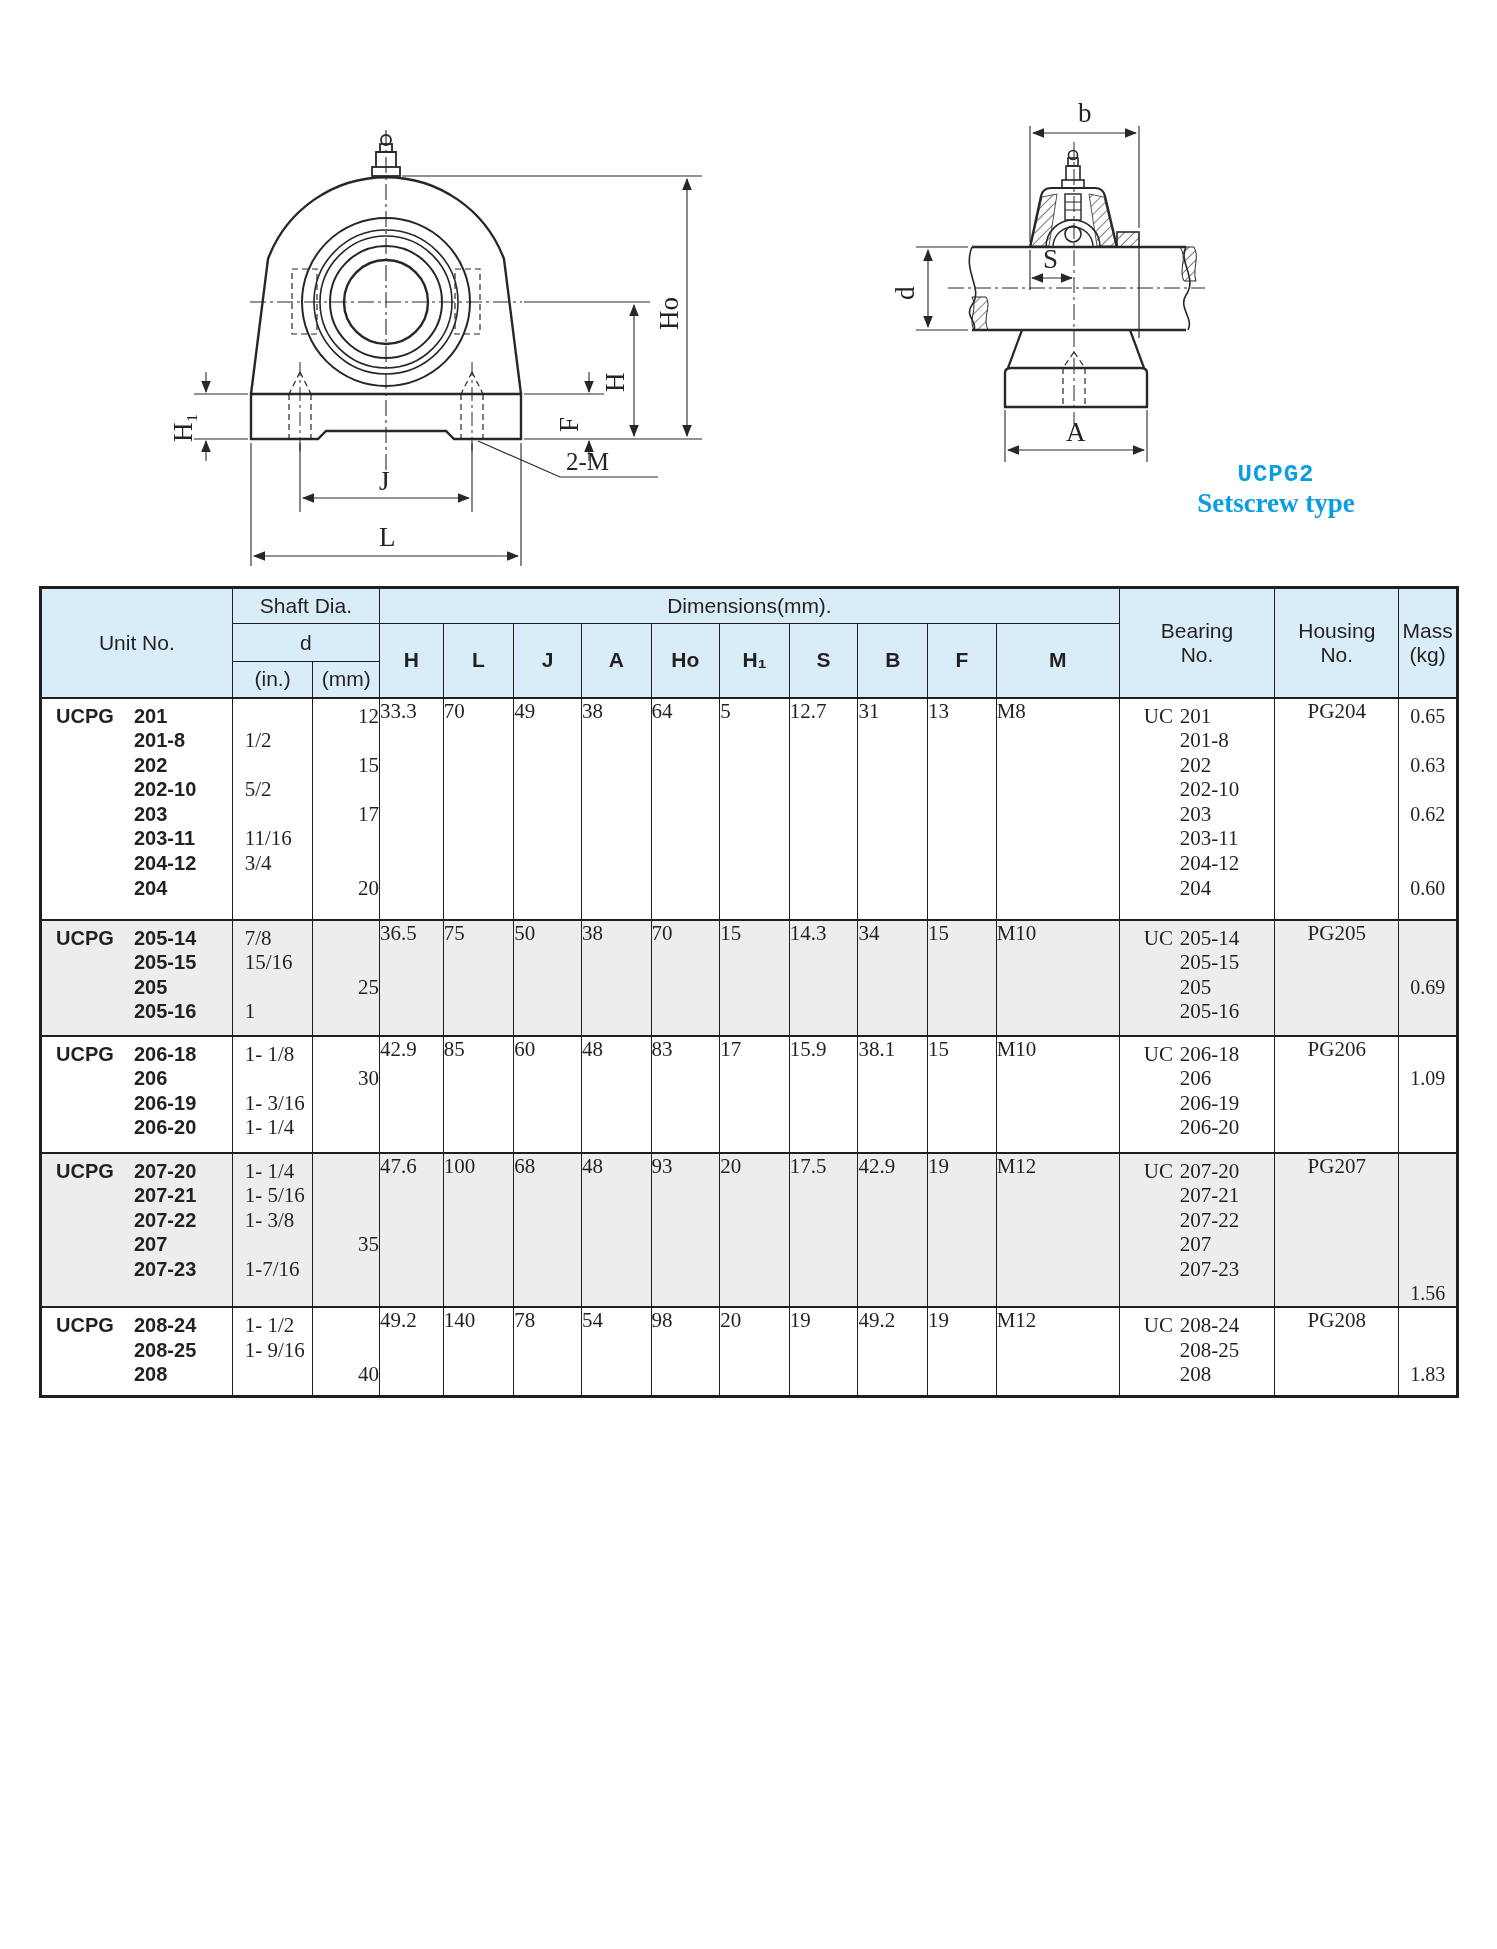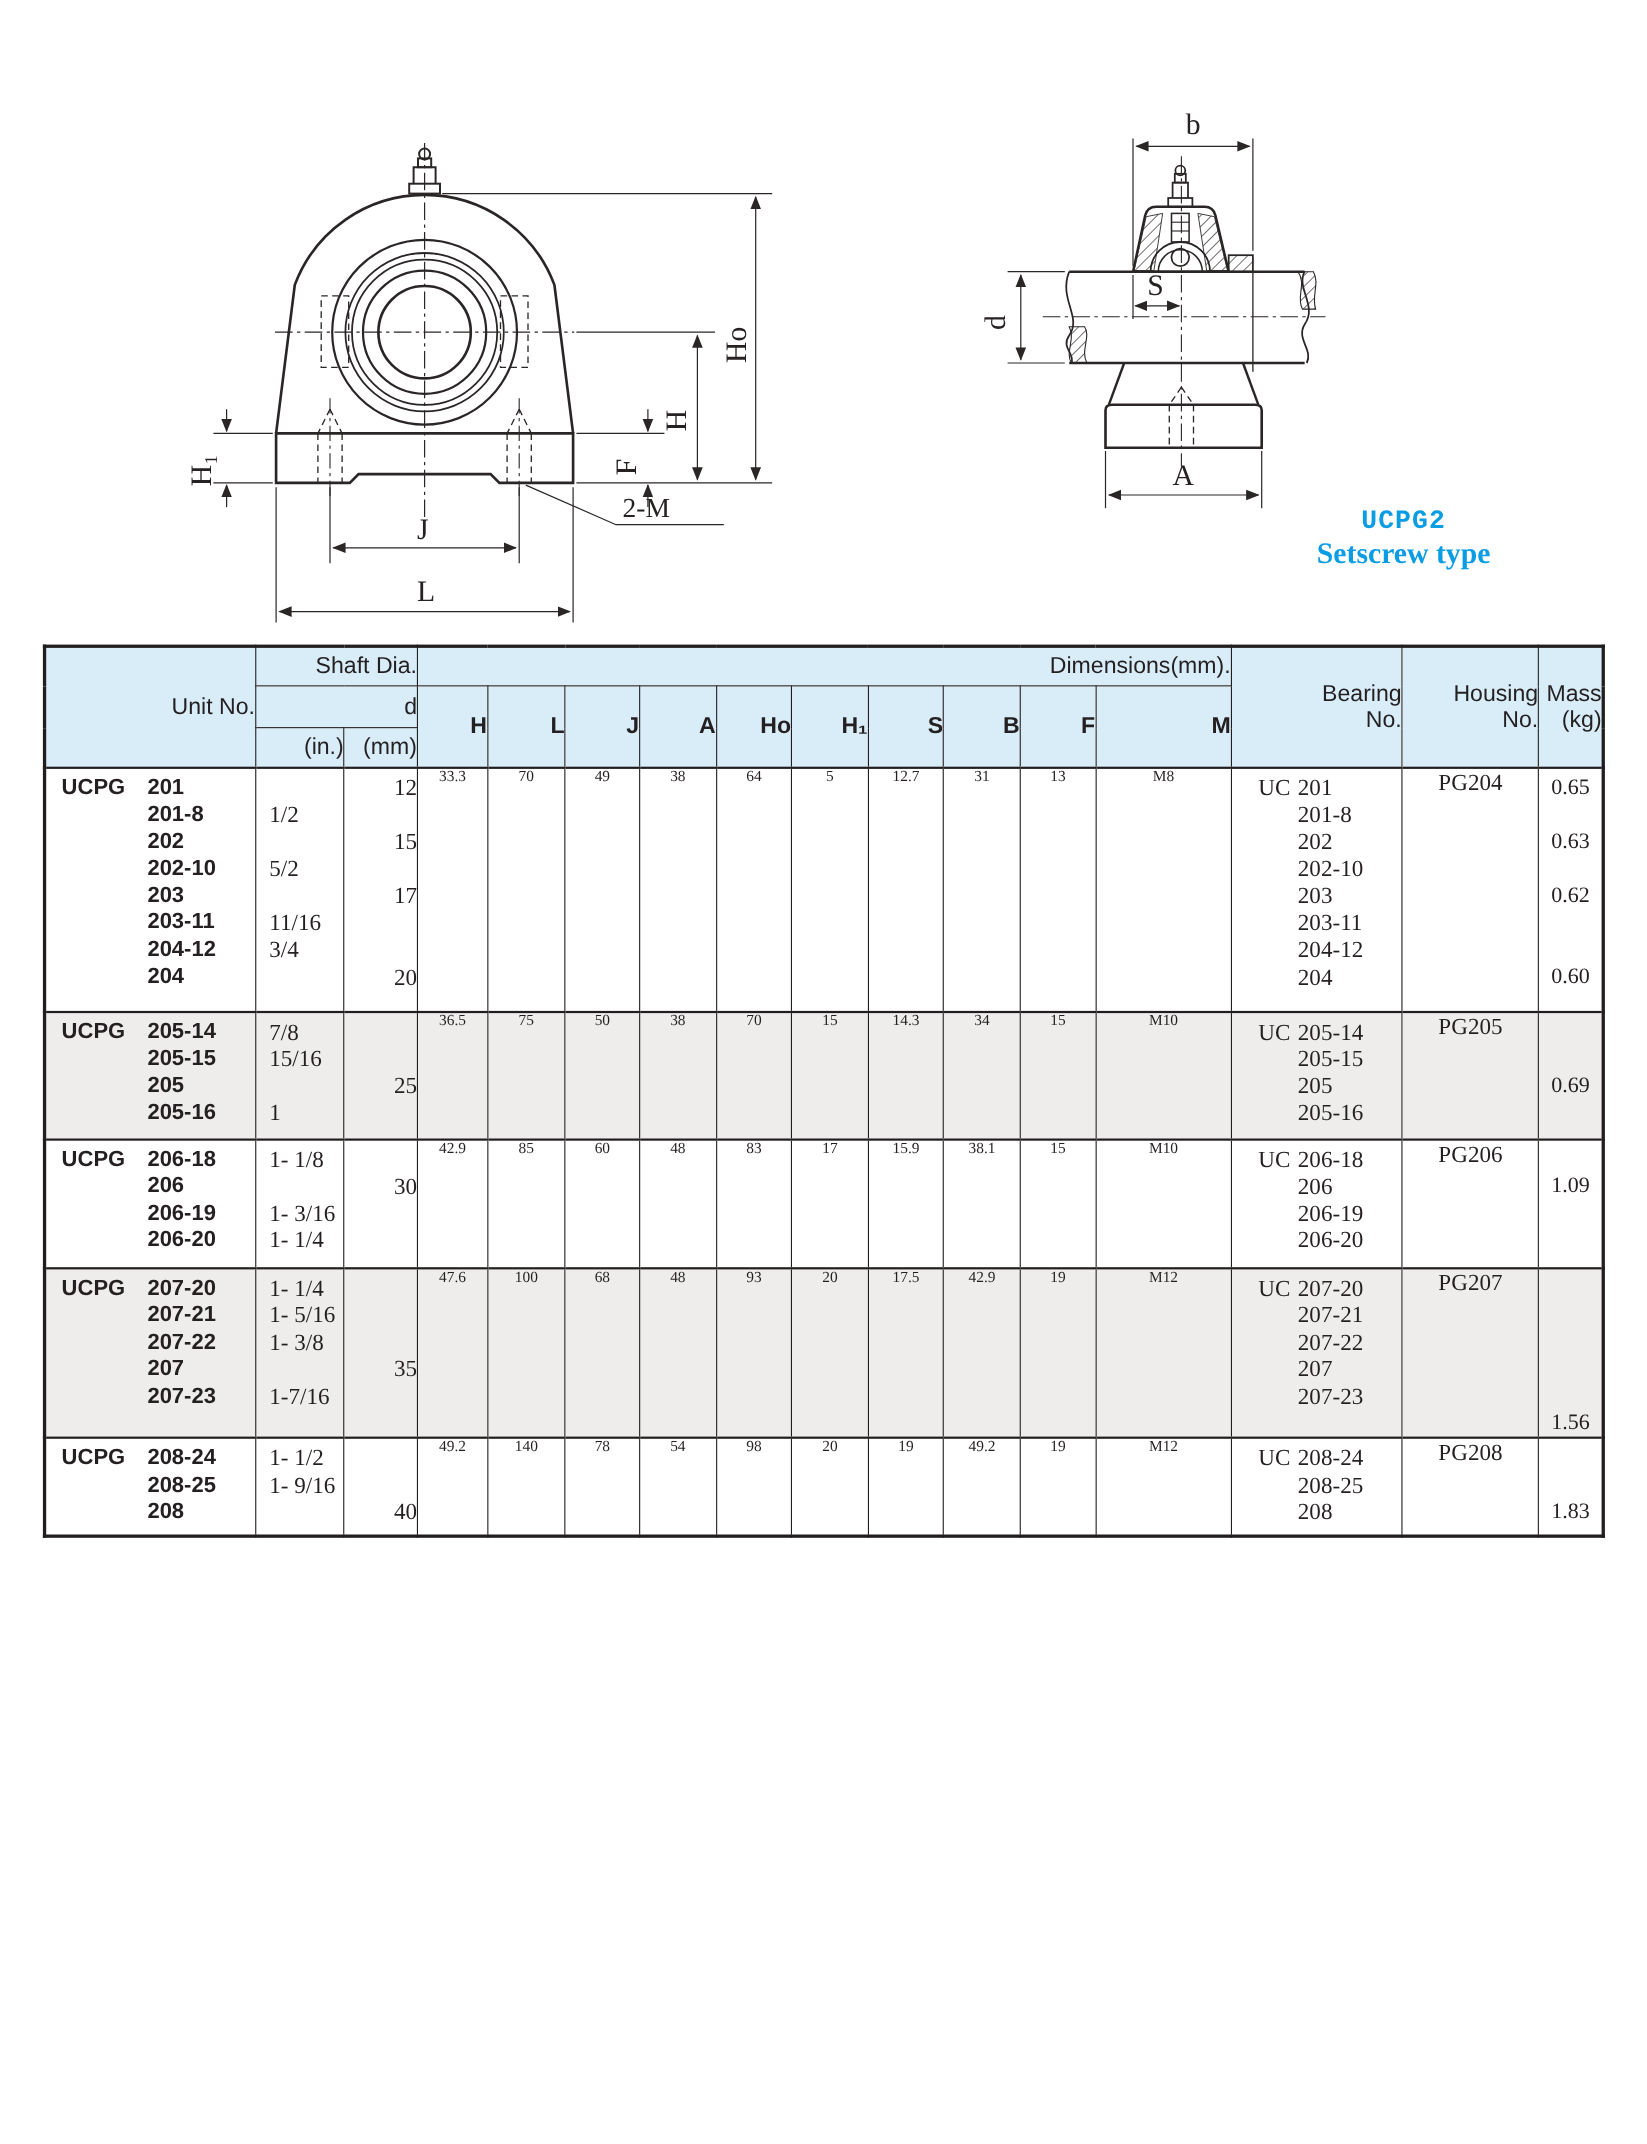--- a/index.html
+++ b/index.html
@@ -14,39 +14,39 @@
   .cap .l2{font-size:27px;}
 
   svg text{font-family:"Liberation Serif","DejaVu Serif",serif;fill:#272222;}
   .dimtxt{font-size:27px;}
   .dimtxt-sm{font-size:25px;}
 
   
   #spec-table{position:absolute;left:39px;top:586px;border-collapse:collapse;table-layout:fixed;
               width:1420px;border:3px solid #221e1f;}
   #spec-table th,#spec-table td{border:1px solid #221e1f;padding:0;overflow:hidden;}
-  #spec-table thead th{background:#d9edf9;font-weight:normal;font-size:21px;text-align:right;vertical-align:middle;}
+  #spec-table thead th{background:#d9edf9;font-weight:normal;font-size:21px;text-align:center;vertical-align:middle;}
   #spec-table thead tr.hr1{height:36px;}
   #spec-table thead tr.hr2{height:38px;}
   #spec-table thead tr.hr3{height:36px;}
   #spec-table thead th.dimhead{font-weight:bold;font-family:"Liberation Sans","DejaVu Sans",sans-serif;}
   #spec-table thead th.wrap2{white-space:pre-line;line-height:24px;}
   #spec-table tbody td{border-top-width:2px;vertical-align:top;background:#ffffff;}
   #spec-table tbody tr.shade td{background:#eeedec;}
 
   .cellpad{position:relative;padding-top:5px;}
   .stack .line{height:24.6px;line-height:24.6px;white-space:pre;font-size:21px;
                font-family:"Liberation Serif","DejaVu Serif",serif;}
   td.cell-unit .prefix{position:absolute;left:14px;top:5px;height:24.6px;line-height:24.6px;
                font-family:"Liberation Sans",sans-serif;font-weight:bold;font-size:20px;text-align:center;}
   td.cell-unit .stack{margin-left:92px;}
   td.cell-unit .stack .line{font-family:"Liberation Sans",sans-serif;font-weight:bold;font-size:20px;}
   td.cell-in .stack{margin-left:12px;}
   td.cell-mm .stack .line{text-align:right;}
-  td.cell-dim{vertical-align:middle;text-align:center;font-size:14px;
+  td.cell-dim{vertical-align:middle;font-size:21px;
               font-family:"Liberation Serif","DejaVu Serif",serif;}
   td.cell-bearing .prefix{position:absolute;left:24px;top:5px;height:24.6px;line-height:24.6px;
               font-family:"Liberation Serif","DejaVu Serif",serif;font-size:21px;}
   td.cell-bearing .stack{margin-left:60px;}
   td.cell-housing{vertical-align:middle;text-align:center;font-size:21px;
               font-family:"Liberation Serif","DejaVu Serif",serif;margin-top:20px;}
   td.cell-mass .stack .line{text-align:center;font-size:20px;}
 </style>
 </head>
 <body>

